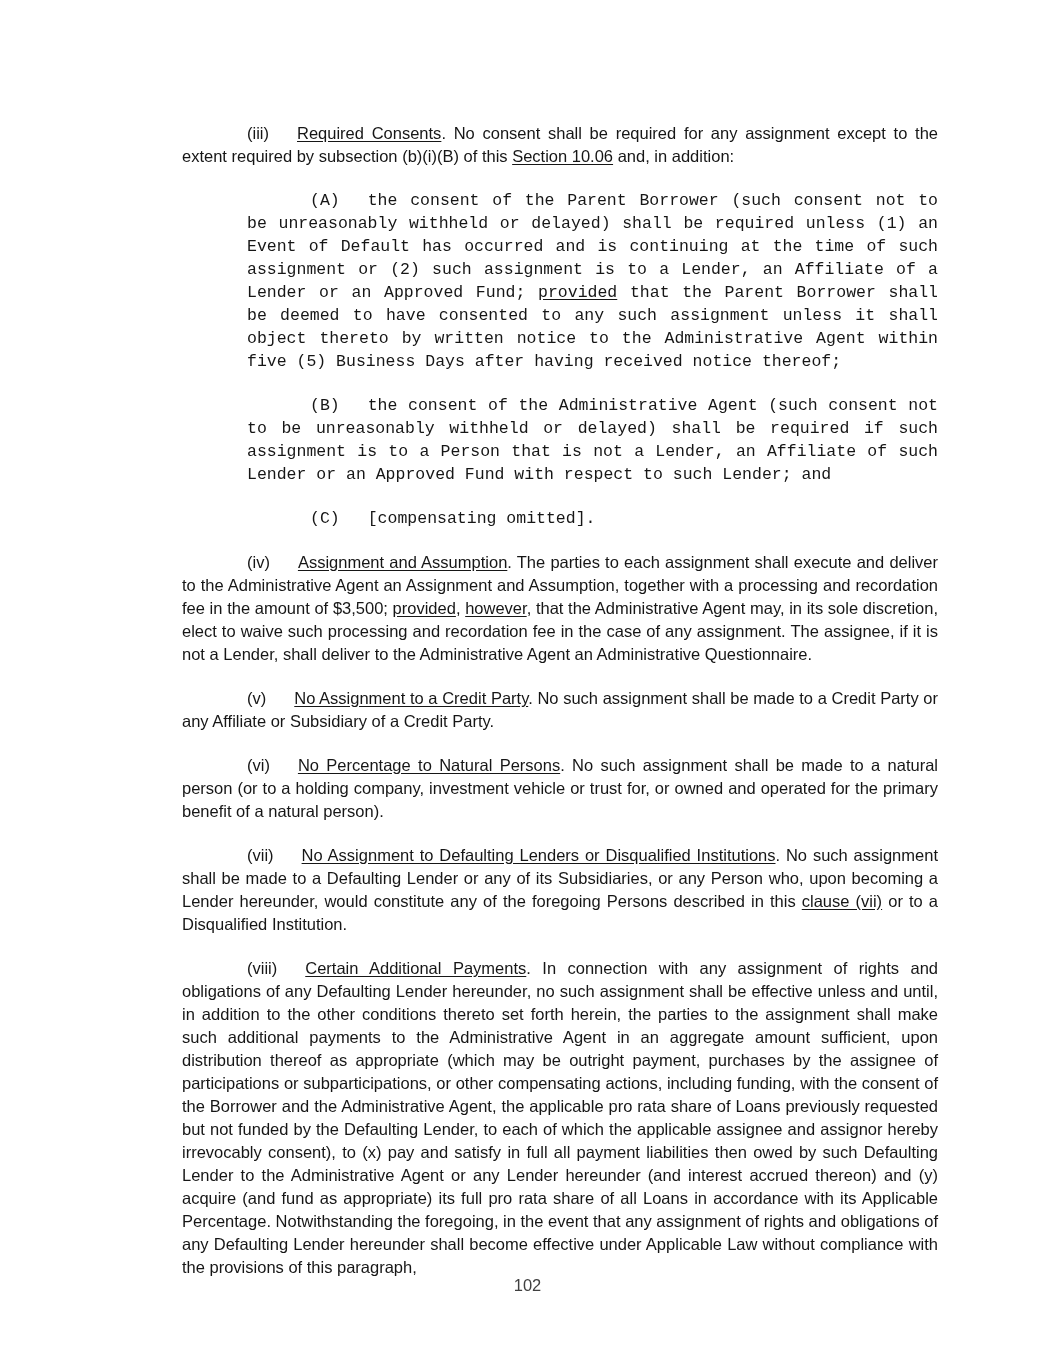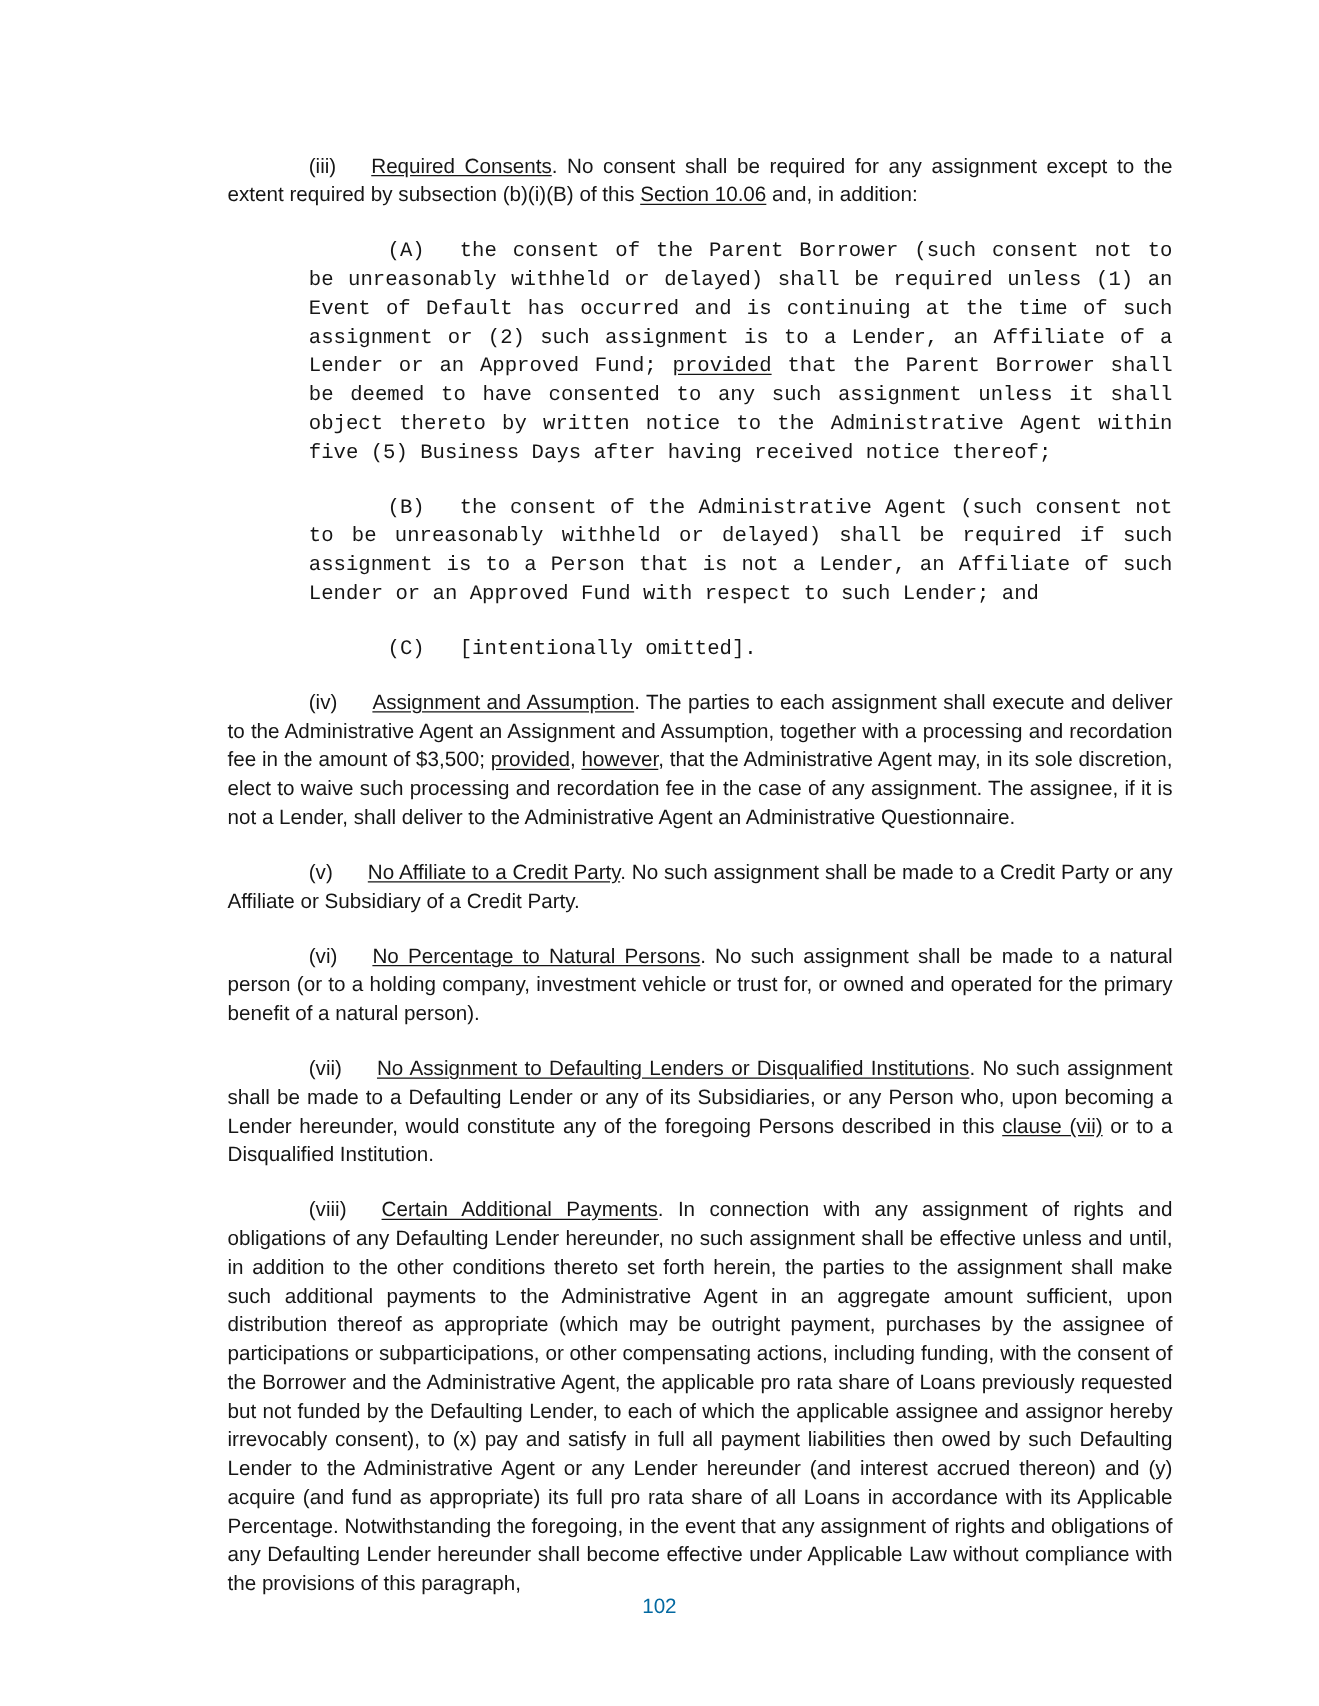--- a/index.html
+++ b/index.html
@@ -45,40 +45,40 @@
     text-decoration: underline;
     text-underline-offset: 2px;
   }
   .page-number {
     position: absolute;
     left: 0;
     top: 1276px;
     width: 1055px;
     text-align: center;
     font-size: 16.5px;
-    color: #0369a1;
+    color: #404040;
   }
 </style>
 </head>
 <body>
 
 <div class="page">
   <div class="doc-body">
 
     <p class="para level1"><span>(iii)</span><span class="tab"></span><span class="u">Required Consents</span><span>.  No consent shall be required for any assignment except to the extent required by subsection (b)(i)(B) of this </span><span class="u">Section 10.06</span><span> and, in addition:</span></p>
 
     <p class="para level2"><span>(A)</span><span class="tab"></span><span>the consent of the Parent Borrower (such consent not to be unreasonably withheld or delayed) shall be required unless (1) an Event of Default has occurred and is continuing at the time of such assignment or (2) such assignment is to a Lender, an Affiliate of a Lender or an Approved Fund; </span><span class="u">provided</span><span> that the Parent Borrower shall be deemed to have consented to any such assignment unless it shall object thereto by written notice to the Administrative Agent within five (5) Business Days after having received notice thereof;</span></p>
 
     <p class="para level2"><span>(B)</span><span class="tab"></span><span>the consent of the Administrative Agent (such consent not to be unreasonably withheld or delayed) shall be required if such assignment is to a Person that is not a Lender, an Affiliate of such Lender or an Approved Fund with respect to such Lender; and</span></p>
 
-    <p class="para level2"><span>(C)</span><span class="tab"></span><span>[intentionally omitted].</span></p>
+    <p class="para level2"><span>(C)</span><span class="tab"></span><span>[compensating omitted].</span></p>
 
     <p class="para level1"><span>(iv)</span><span class="tab"></span><span class="u">Assignment and Assumption</span><span>.  The parties to each assignment shall execute and deliver to the Administrative Agent an Assignment and Assumption, together with a processing and recordation fee in the amount of $3,500; </span><span class="u">provided</span><span>, </span><span class="u">however</span><span>, that the Administrative Agent may, in its sole discretion, elect to waive such processing and recordation fee in the case of any assignment.  The assignee, if it is not a Lender, shall deliver to the Administrative Agent an Administrative Questionnaire.</span></p>
 
-    <p class="para level1"><span>(v)</span><span class="tab"></span><span class="u">No Affiliate to a Credit Party</span><span>.  No such assignment shall be made to a Credit Party or any Affiliate or Subsidiary of a Credit Party.</span></p>
+    <p class="para level1"><span>(v)</span><span class="tab"></span><span class="u">No Assignment to a Credit Party</span><span>.  No such assignment shall be made to a Credit Party or any Affiliate or Subsidiary of a Credit Party.</span></p>
 
     <p class="para level1"><span>(vi)</span><span class="tab"></span><span class="u">No Percentage to Natural Persons</span><span>.  No such assignment shall be made to a natural person (or to a holding company, investment vehicle or trust for, or owned and operated for the primary benefit of a natural person).</span></p>
 
     <p class="para level1"><span>(vii)</span><span class="tab"></span><span class="u">No Assignment to Defaulting Lenders or Disqualified Institutions</span><span>.  No such assignment shall be made to a Defaulting Lender or any of its Subsidiaries, or any Person who, upon becoming a Lender hereunder, would constitute any of the foregoing Persons described in this </span><span class="u">clause (vii)</span><span> or to a Disqualified Institution.</span></p>
 
     <p class="para level1"><span>(viii)</span><span class="tab"></span><span class="u">Certain Additional Payments</span><span>.  In connection with any assignment of rights and obligations of any Defaulting Lender hereunder, no such assignment shall be effective unless and until, in addition to the other conditions thereto set forth herein, the parties to the assignment shall make such additional payments to the Administrative Agent in an aggregate amount sufficient, upon distribution thereof as appropriate (which may be outright payment, purchases by the assignee of participations or subparticipations, or other compensating actions, including funding, with the consent of the Borrower and the Administrative Agent, the applicable pro rata share of Loans previously requested but not funded by the Defaulting Lender, to each of which the applicable assignee and assignor hereby irrevocably consent), to (x) pay and satisfy in full all payment liabilities then owed by such Defaulting Lender to the Administrative Agent or any Lender hereunder (and interest accrued thereon) and (y) acquire (and fund as appropriate) its full pro rata share of all Loans in accordance with its Applicable Percentage.  Notwithstanding the foregoing, in the event that any assignment of rights and obligations of any Defaulting Lender hereunder shall become effective under Applicable Law without compliance with the provisions of this paragraph,</span></p>
 
   </div>
 
   <div class="page-number">102</div>

